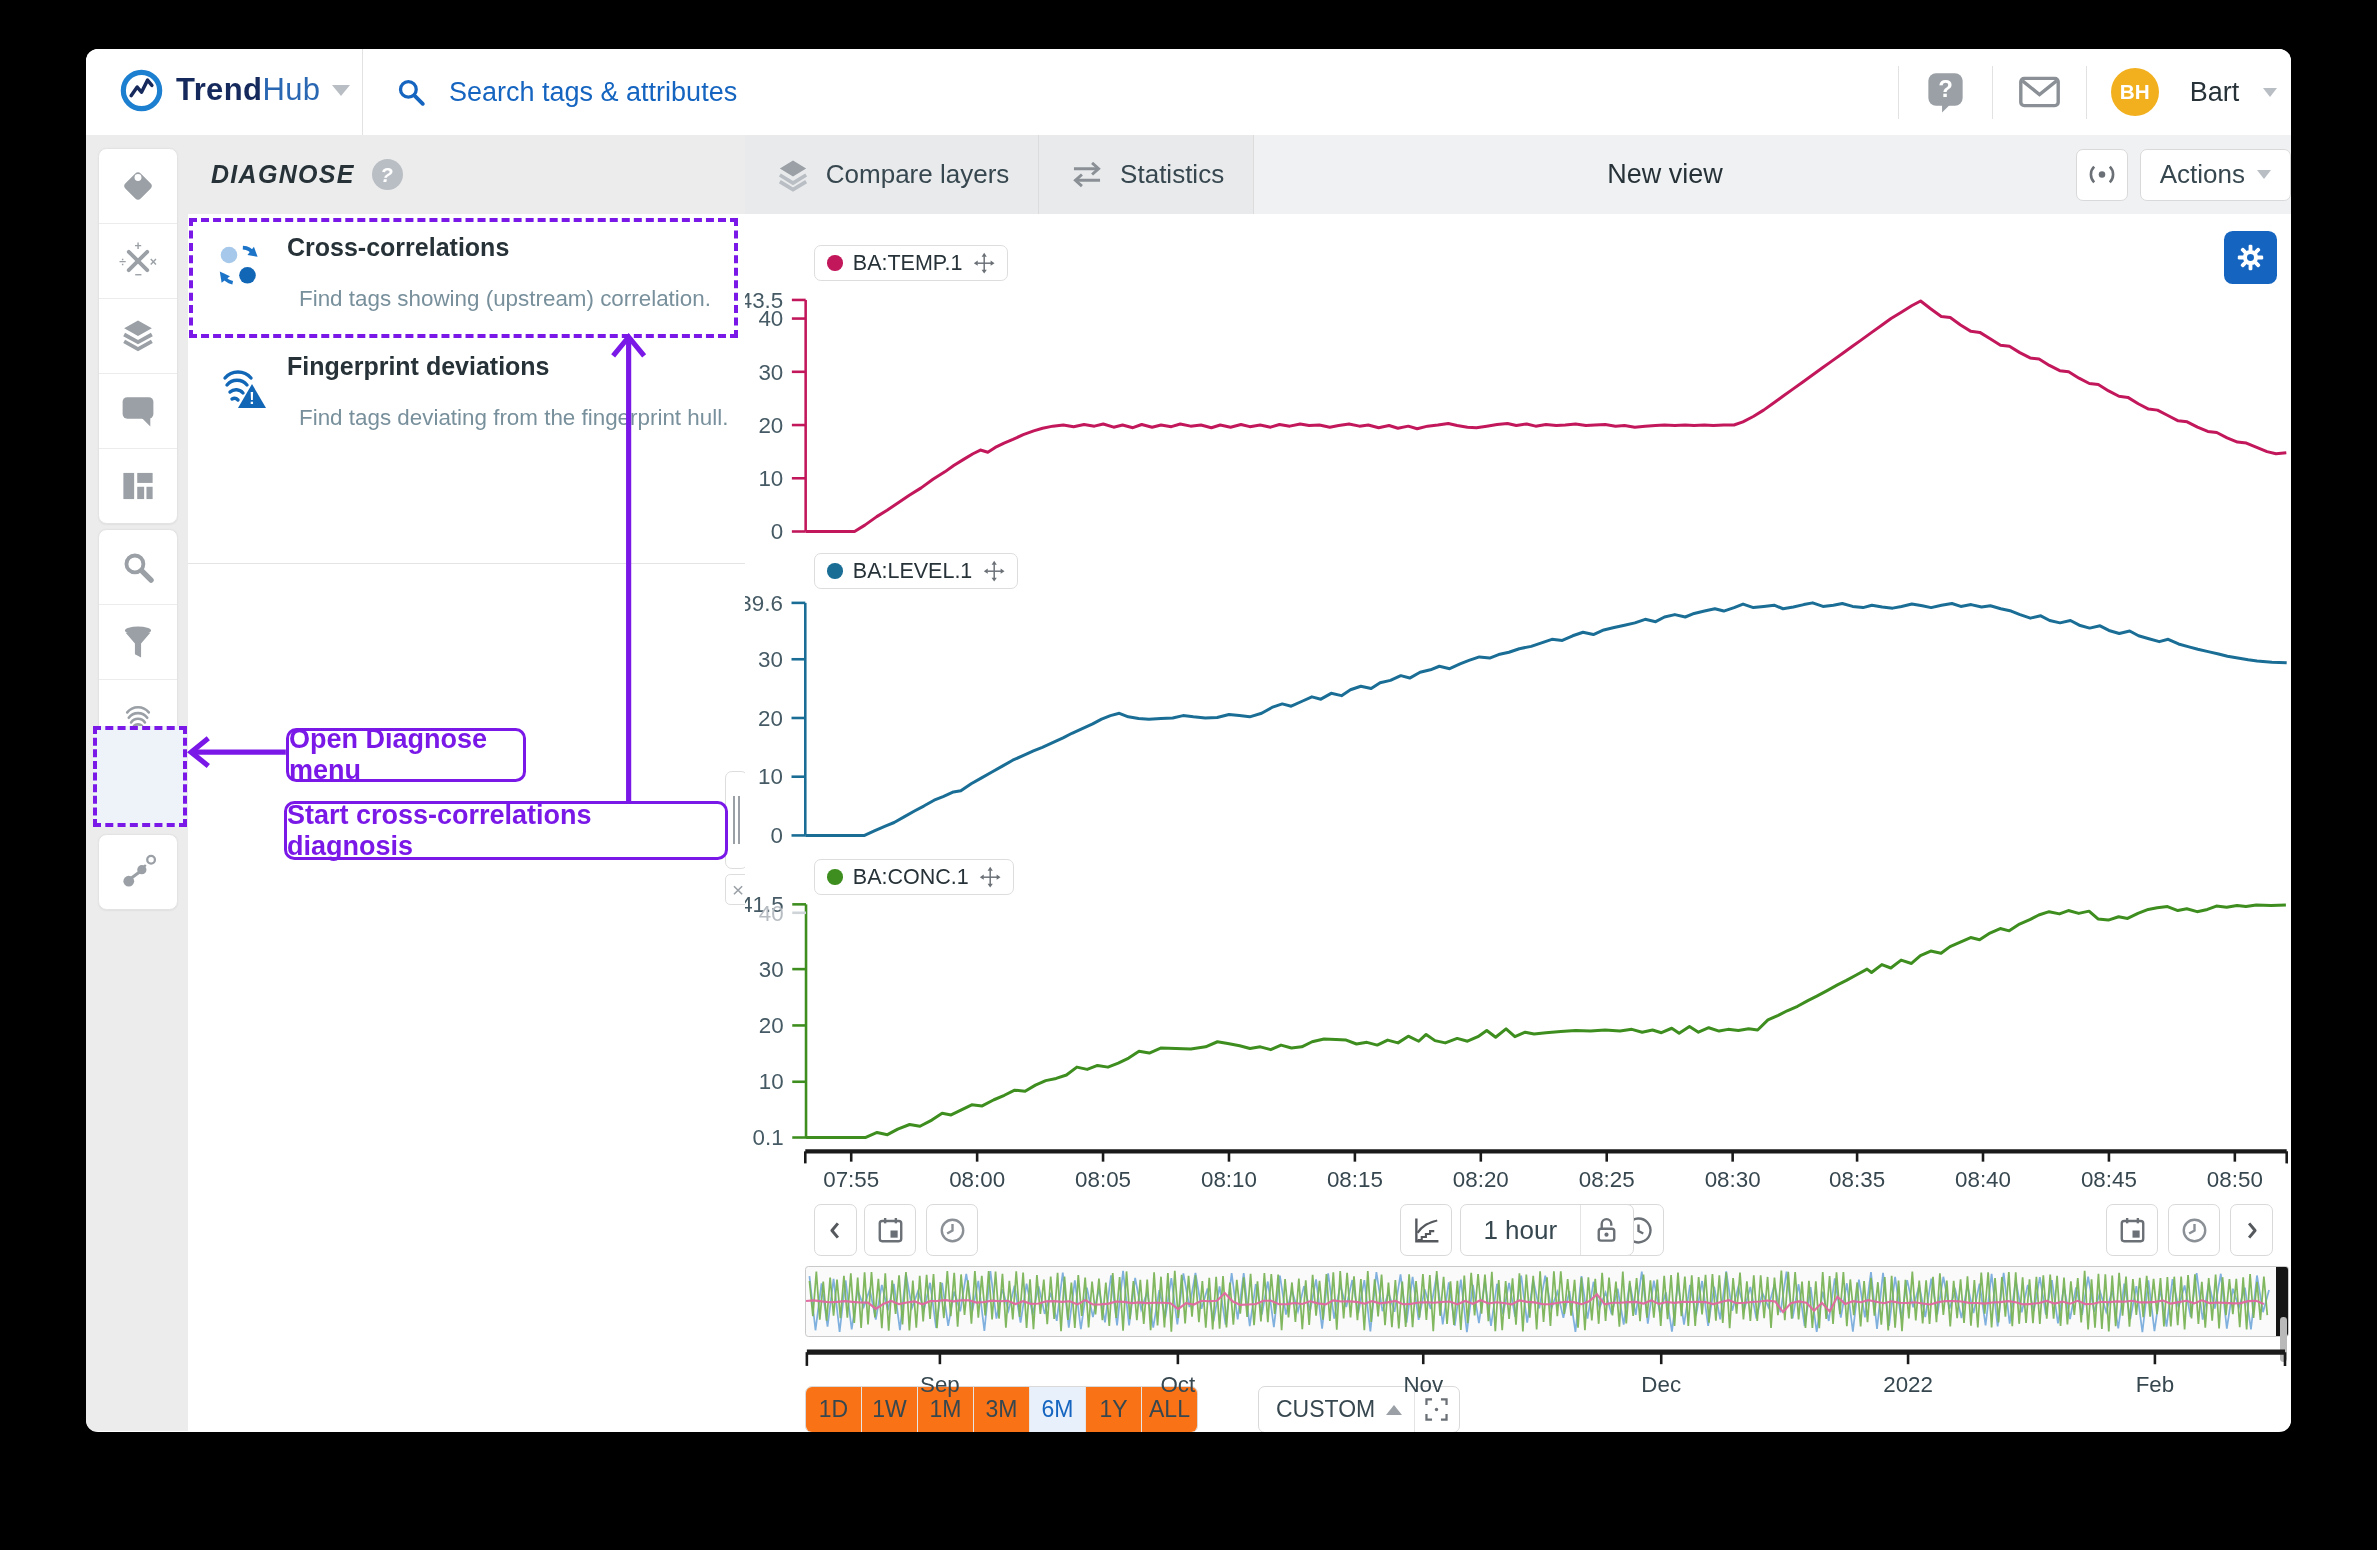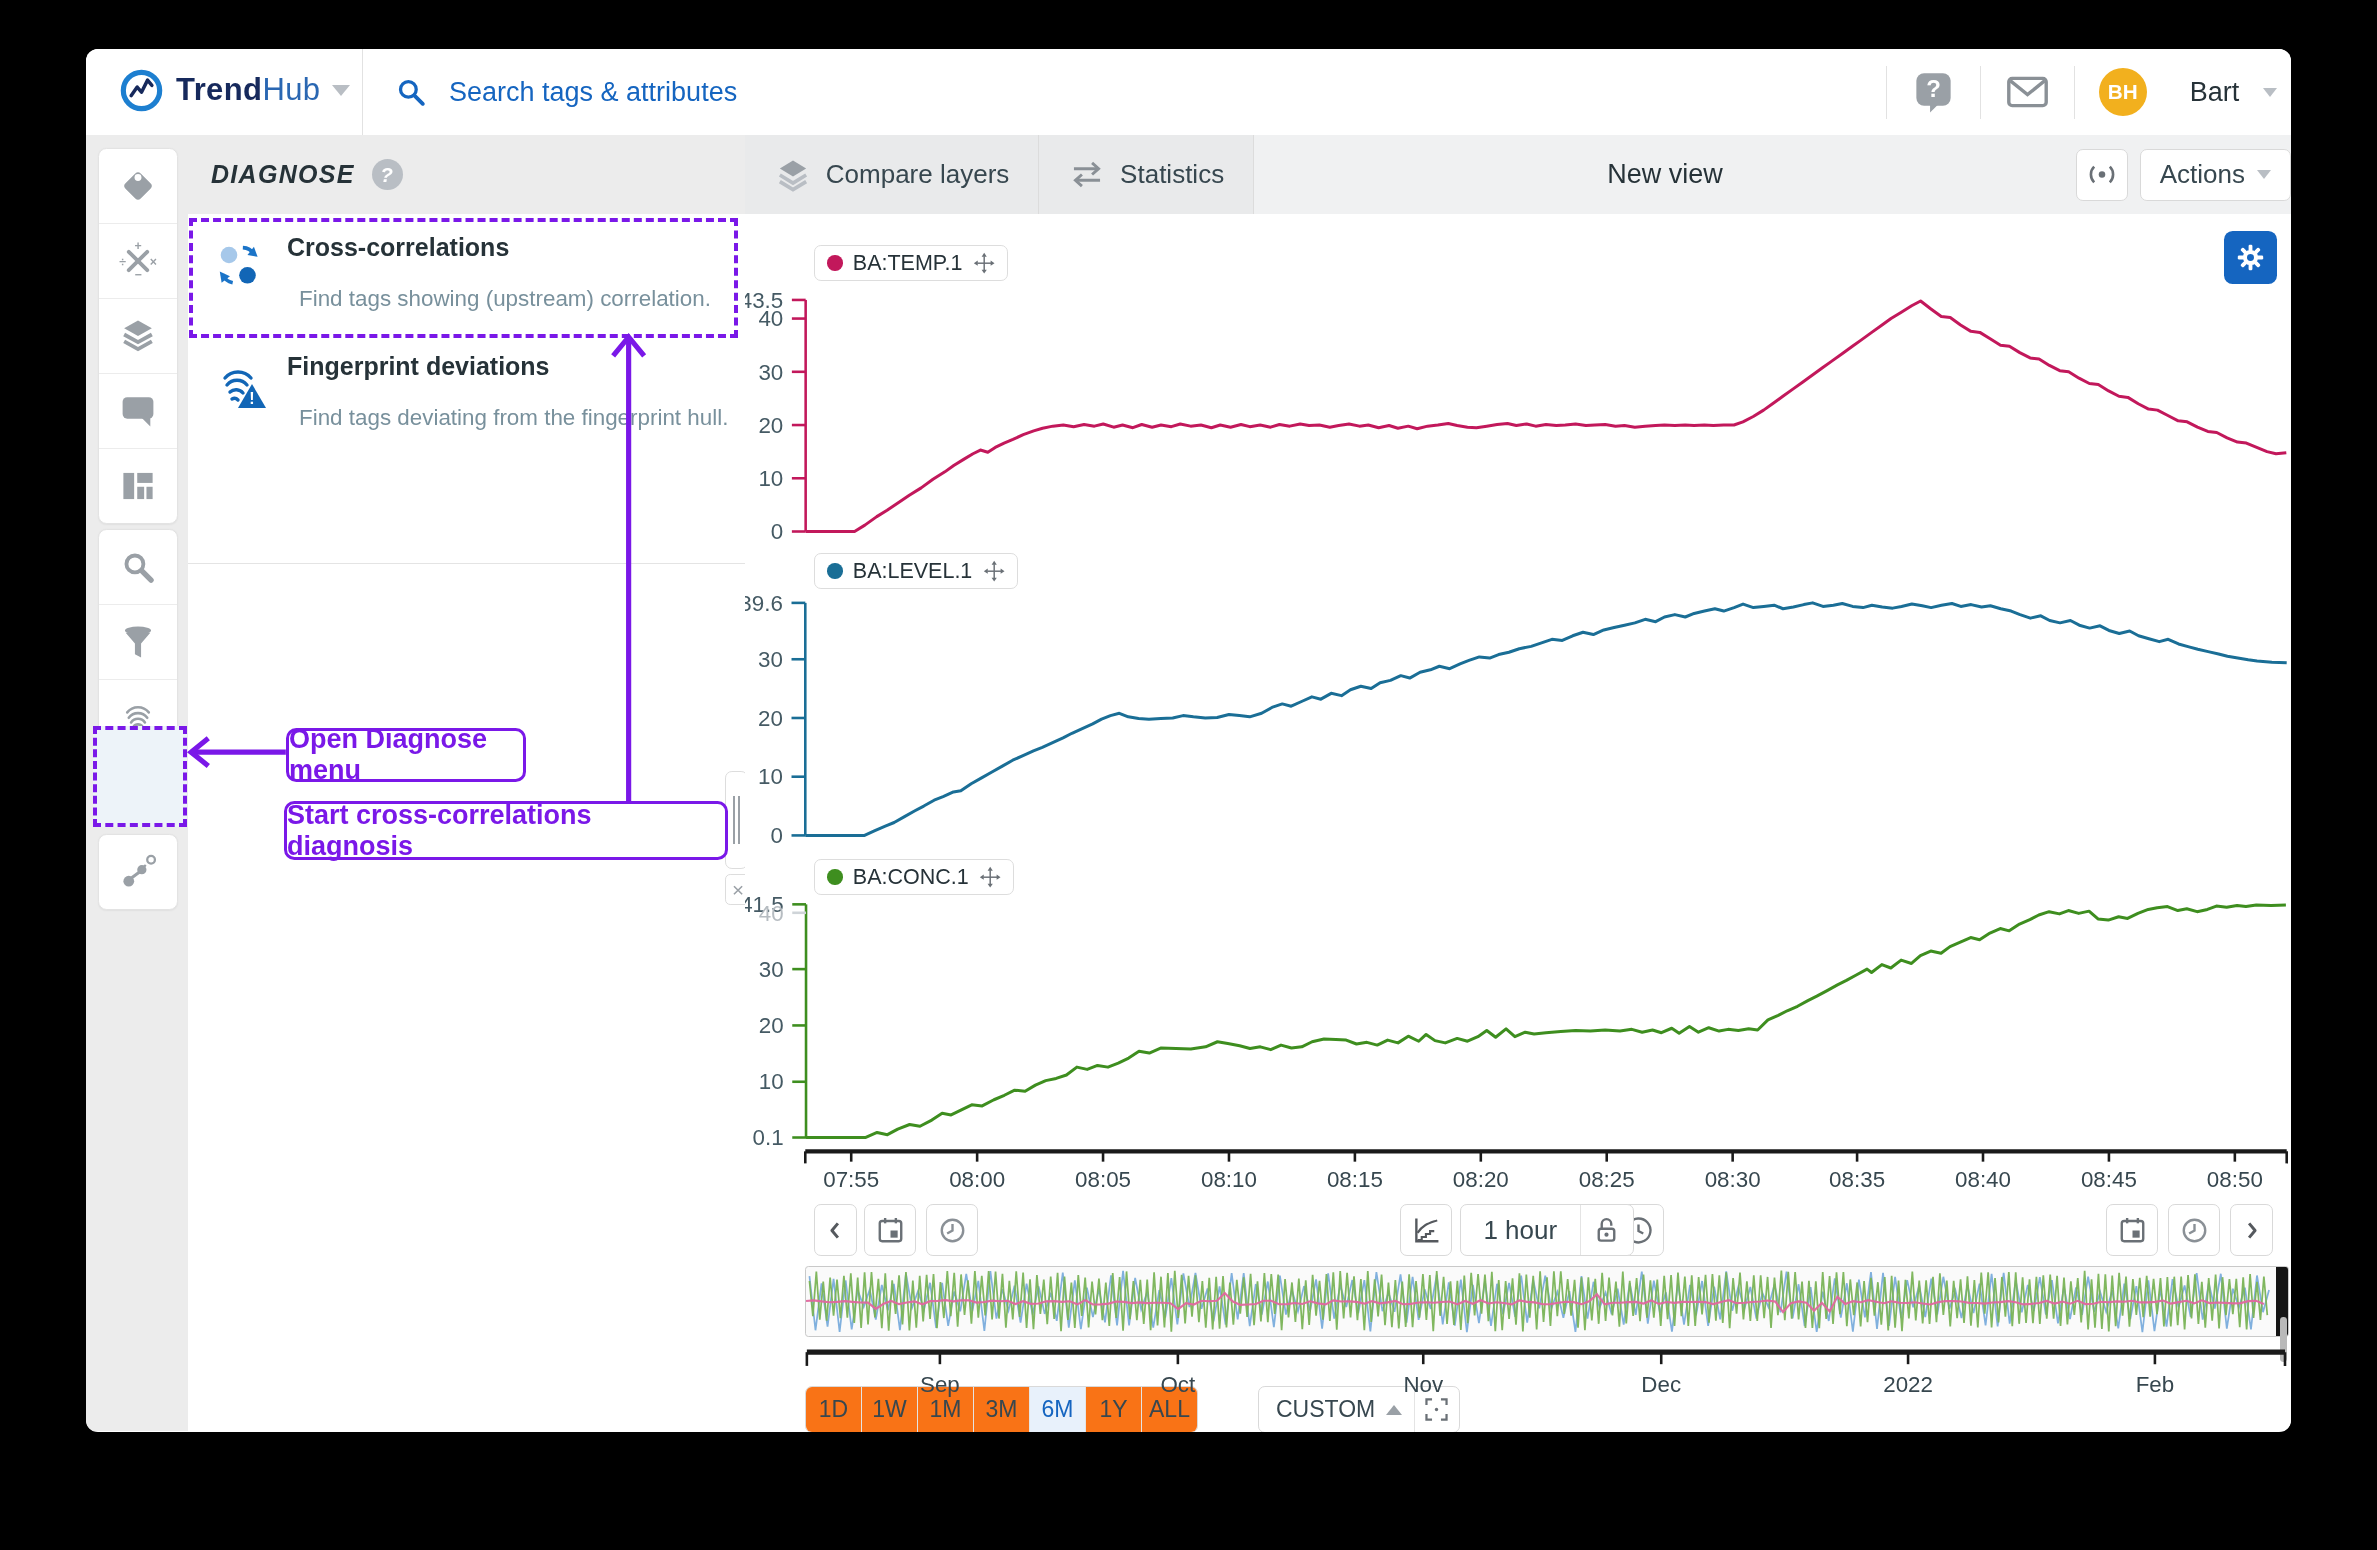--- a/index.html
+++ b/index.html
@@ -12,21 +12,21 @@
   .brand b{color:#16295c;font-weight:700;}
   .brand span{color:#2a67b2;font-weight:400;}
   .caret{width:0;height:0;border-left:9.5px solid transparent;border-right:9.5px solid transparent;border-top:11.2px solid #b9bec4;}
   .tb-divider{position:absolute;left:276px;top:0;width:0.9px;height:86px;background:#e2e2e2;}
   .search{position:absolute;left:308px;top:0;height:86px;display:flex;align-items:center;gap:21px;color:#1565c0;font-size:27px;}
   .tb-right{position:absolute;right:13.8px;top:0;height:86px;display:flex;align-items:center;gap:24px;}
   .nav-item{font-size:27px;color:#263238;padding:10.3px 17px;border-radius:6.9px;}
   .nav-item.active{color:#1565c0;background:#e9f1fa;}
   .vsep{width:0.9px;height:53px;background:#e2e2e2;}
   .avatar{width:48px;height:48px;border-radius:50%;background:#f2b01e;color:#fff;font-size:20.7px;font-weight:700;display:flex;align-items:center;justify-content:center;}
-  .username{font-size:27px;color:#263238;margin-left:19px;}
+  .username{font-size:27px;color:#263238;margin-left:7px;}
   .caret-sm{width:0;height:0;border-left:7.8px solid transparent;border-right:7.8px solid transparent;border-top:9.5px solid #b9bec4;}
   
   .subbar-left{position:absolute;left:0;top:86px;width:659px;height:79px;background:#ececec;border-bottom:0.9px solid #dddddd;}
   .diag-title{position:absolute;left:125px;top:0;height:79px;display:flex;align-items:center;gap:17px;font-size:25px;font-weight:700;letter-spacing:1.3px;color:#263238;font-style:italic;}
   .qmark{width:31px;height:31px;border-radius:50%;background:#b9bec4;color:#fff;font-size:20.7px;font-weight:700;display:flex;align-items:center;justify-content:center;}
   .chartbar{position:absolute;left:659px;top:86px;width:1546px;height:79px;background:#eef0f1;border-bottom:0.9px solid #dddddd;display:flex;align-items:stretch;}
   .cb-btn{display:flex;align-items:center;gap:13.8px;padding:0 29px;background:#e9eaeb;border-right:0.9px solid #dcdcdc;font-size:26px;color:#37474f;}
   .cb-title{flex:1;display:flex;align-items:center;justify-content:center;font-size:27px;color:#263238;background:#f0f1f2;}
   .cb-right{display:flex;align-items:center;gap:12px;background:#f0f1f2;}
   .sq-btn{width:50px;height:50px;border:0.9px solid #d9d9d9;border-radius:6.9px;background:#fff;display:flex;align-items:center;justify-content:center;}

